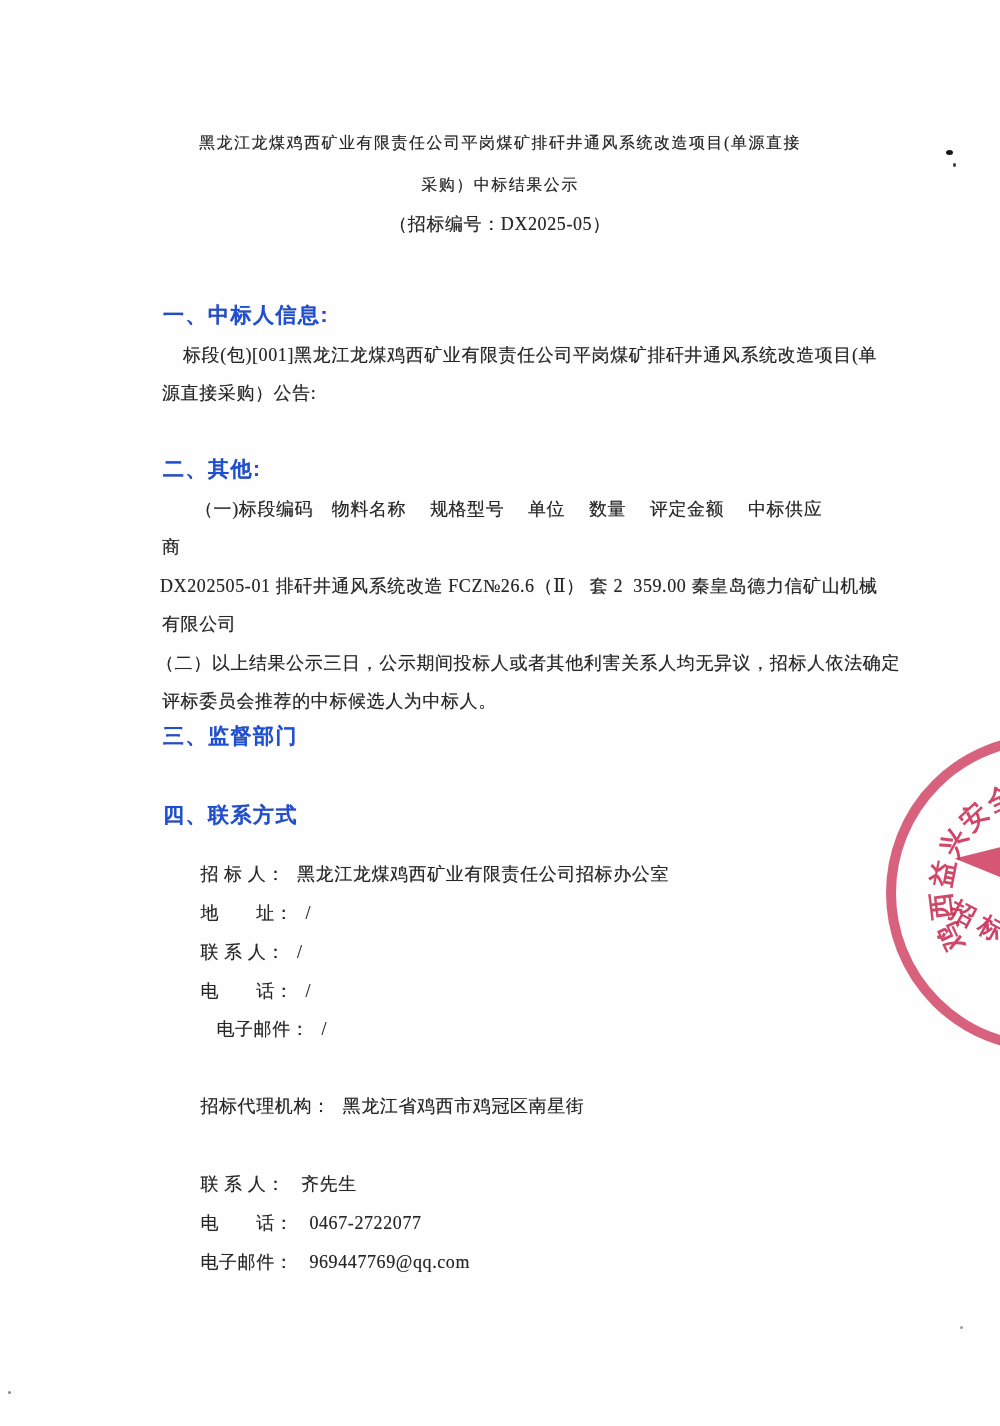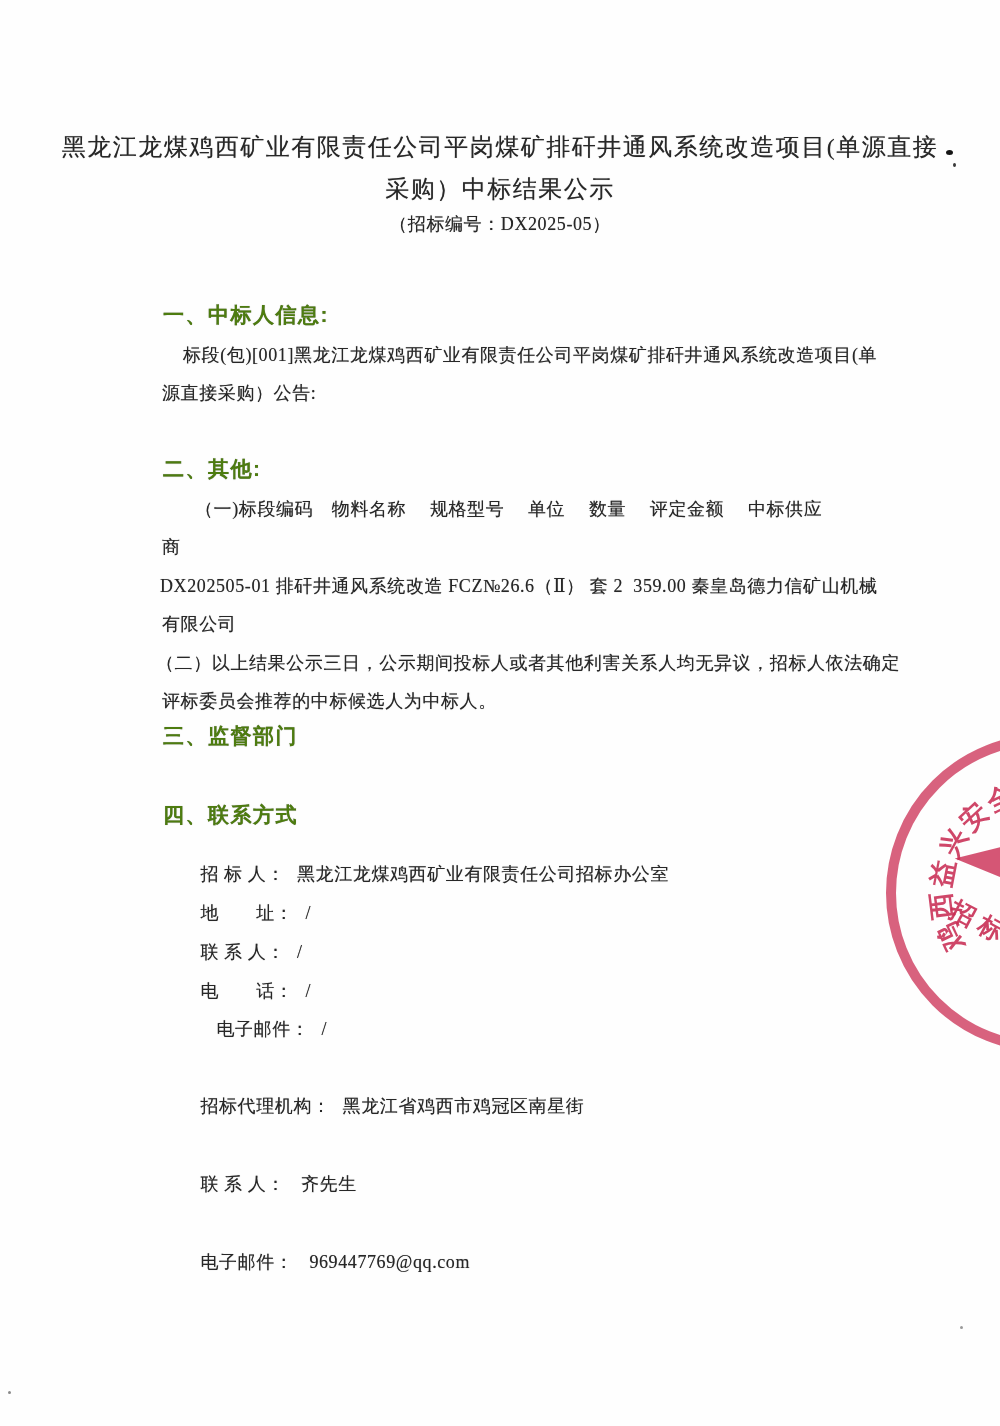--- a/index.html
+++ b/index.html
@@ -14,27 +14,27 @@
   .page{position:absolute;inset:0;background:#fefefe;}
   .line{
     position:absolute;
     white-space:pre;
     font-size:18px;
     letter-spacing:0.6px;
     line-height:1.15;
     text-shadow:0 0 0.7px rgba(45,45,45,0.55);
   }
   .centered{left:0;width:1000px;text-align:center;}
-  .doc-title{font-size:24px;letter-spacing:1.5px;}
+  .doc-title{font-size:16px;letter-spacing:1.5px;}
   .heading{
     font-family:"Liberation Sans","DejaVu Sans",sans-serif;
     font-weight:bold;
     font-size:21px;
     letter-spacing:1.5px;
-    color:#4d7c0f;
+    color:#1d4ed8;
   }
   .val{margin-left:12px;}
   .val-wide{margin-left:16px;}
   .price-span{margin-left:50px;}
 
   
   .l-title1{top:134px;}
   .l-title2{top:176px;}
   .l-ref{top:214px;}
   .l-h1{top:303px;left:163px;}
@@ -154,20 +154,23 @@
   <div class="line l-c5">
     <span>电子邮件：</span><span class="val">/</span>
   </div>
 
   <div class="line l-a1">
     <span>招标代理机构：</span><span class="val">黑龙江省鸡西市鸡冠区南星街</span>
   </div>
   <div class="line l-a3">
     <span>联 系 人：</span><span class="val val-wide">齐先生</span>
   </div>
+  <div class="line l-a4">
+    <span>电　　话：</span><span class="val val-wide">0467-2722077</span>
+  </div>
   <div class="line l-a5">
     <span>电子邮件：</span><span class="val val-wide">969447769@qq.com</span>
   </div>
 
   <div class="stamp">
     <div class="stamp-ring"></div>
     <div class="stamp-star"></div>
     <span class="stamp-char sc0">鸡</span>
     <span class="stamp-char sc1">西</span>
     <span class="stamp-char sc2">益</span>

